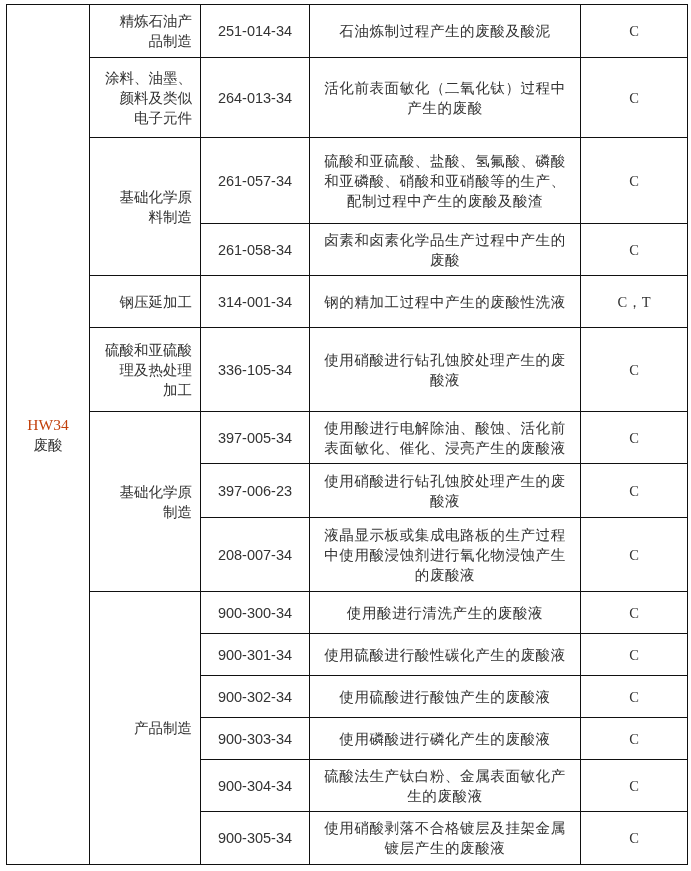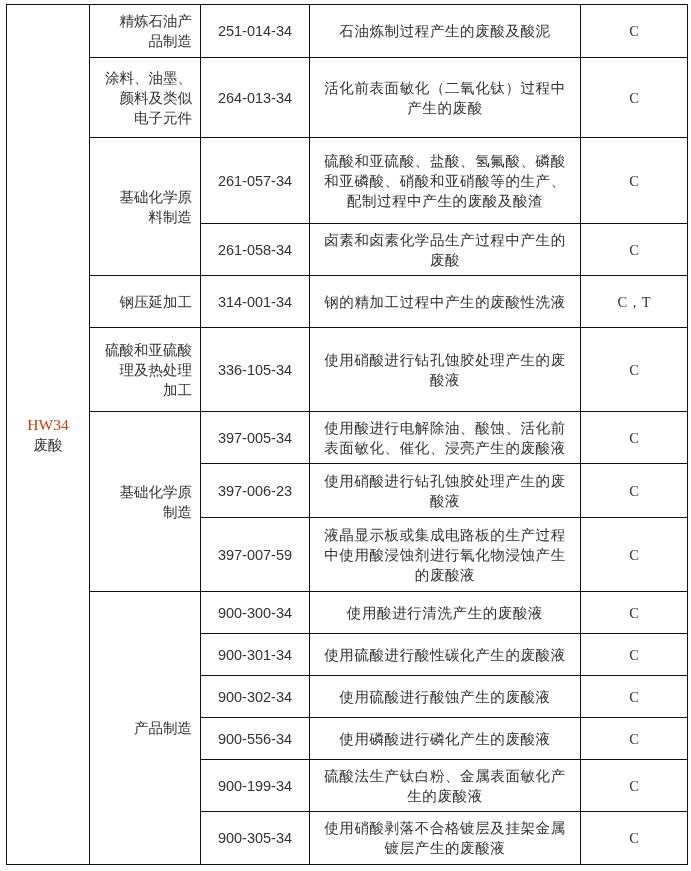--- a/index.html
+++ b/index.html
@@ -110,21 +110,21 @@
       <td class="hc">C</td>
     </tr>
 
     <tr style="height:54px">
       <td class="code">397-006-23</td>
       <td class="desc">使用硝酸进行钻孔蚀胶处理产生的废酸液</td>
       <td class="hc">C</td>
     </tr>
 
     <tr style="height:74px">
-      <td class="code">397-007-59</td>
+      <td class="code">208-007-34</td>
       <td class="desc">液晶显示板或集成电路板的生产过程中使用酸浸蚀剂进行氧化物浸蚀产生的废酸液</td>
       <td class="hc">C</td>
     </tr>
 
     <tr style="height:42px">
       <td class="ind" rowspan="6">
         <span>产品制造</span>
       </td>
       <td class="code">900-300-34</td>
       <td class="desc">使用酸进行清洗产生的废酸液</td>
@@ -137,27 +137,27 @@
       <td class="hc">C</td>
     </tr>
 
     <tr style="height:42px">
       <td class="code">900-302-34</td>
       <td class="desc">使用硫酸进行酸蚀产生的废酸液</td>
       <td class="hc">C</td>
     </tr>
 
     <tr style="height:42px">
-      <td class="code">900-556-34</td>
+      <td class="code">900-303-34</td>
       <td class="desc">使用磷酸进行磷化产生的废酸液</td>
       <td class="hc">C</td>
     </tr>
 
     <tr style="height:52px">
-      <td class="code">900-199-34</td>
+      <td class="code">900-304-34</td>
       <td class="desc">硫酸法生产钛白粉、金属表面敏化产生的废酸液</td>
       <td class="hc">C</td>
     </tr>
 
     <tr style="height:53px">
       <td class="code">900-305-34</td>
       <td class="desc">使用硝酸剥落不合格镀层及挂架金属镀层产生的废酸液</td>
       <td class="hc">C</td>
     </tr>
   </tbody>

